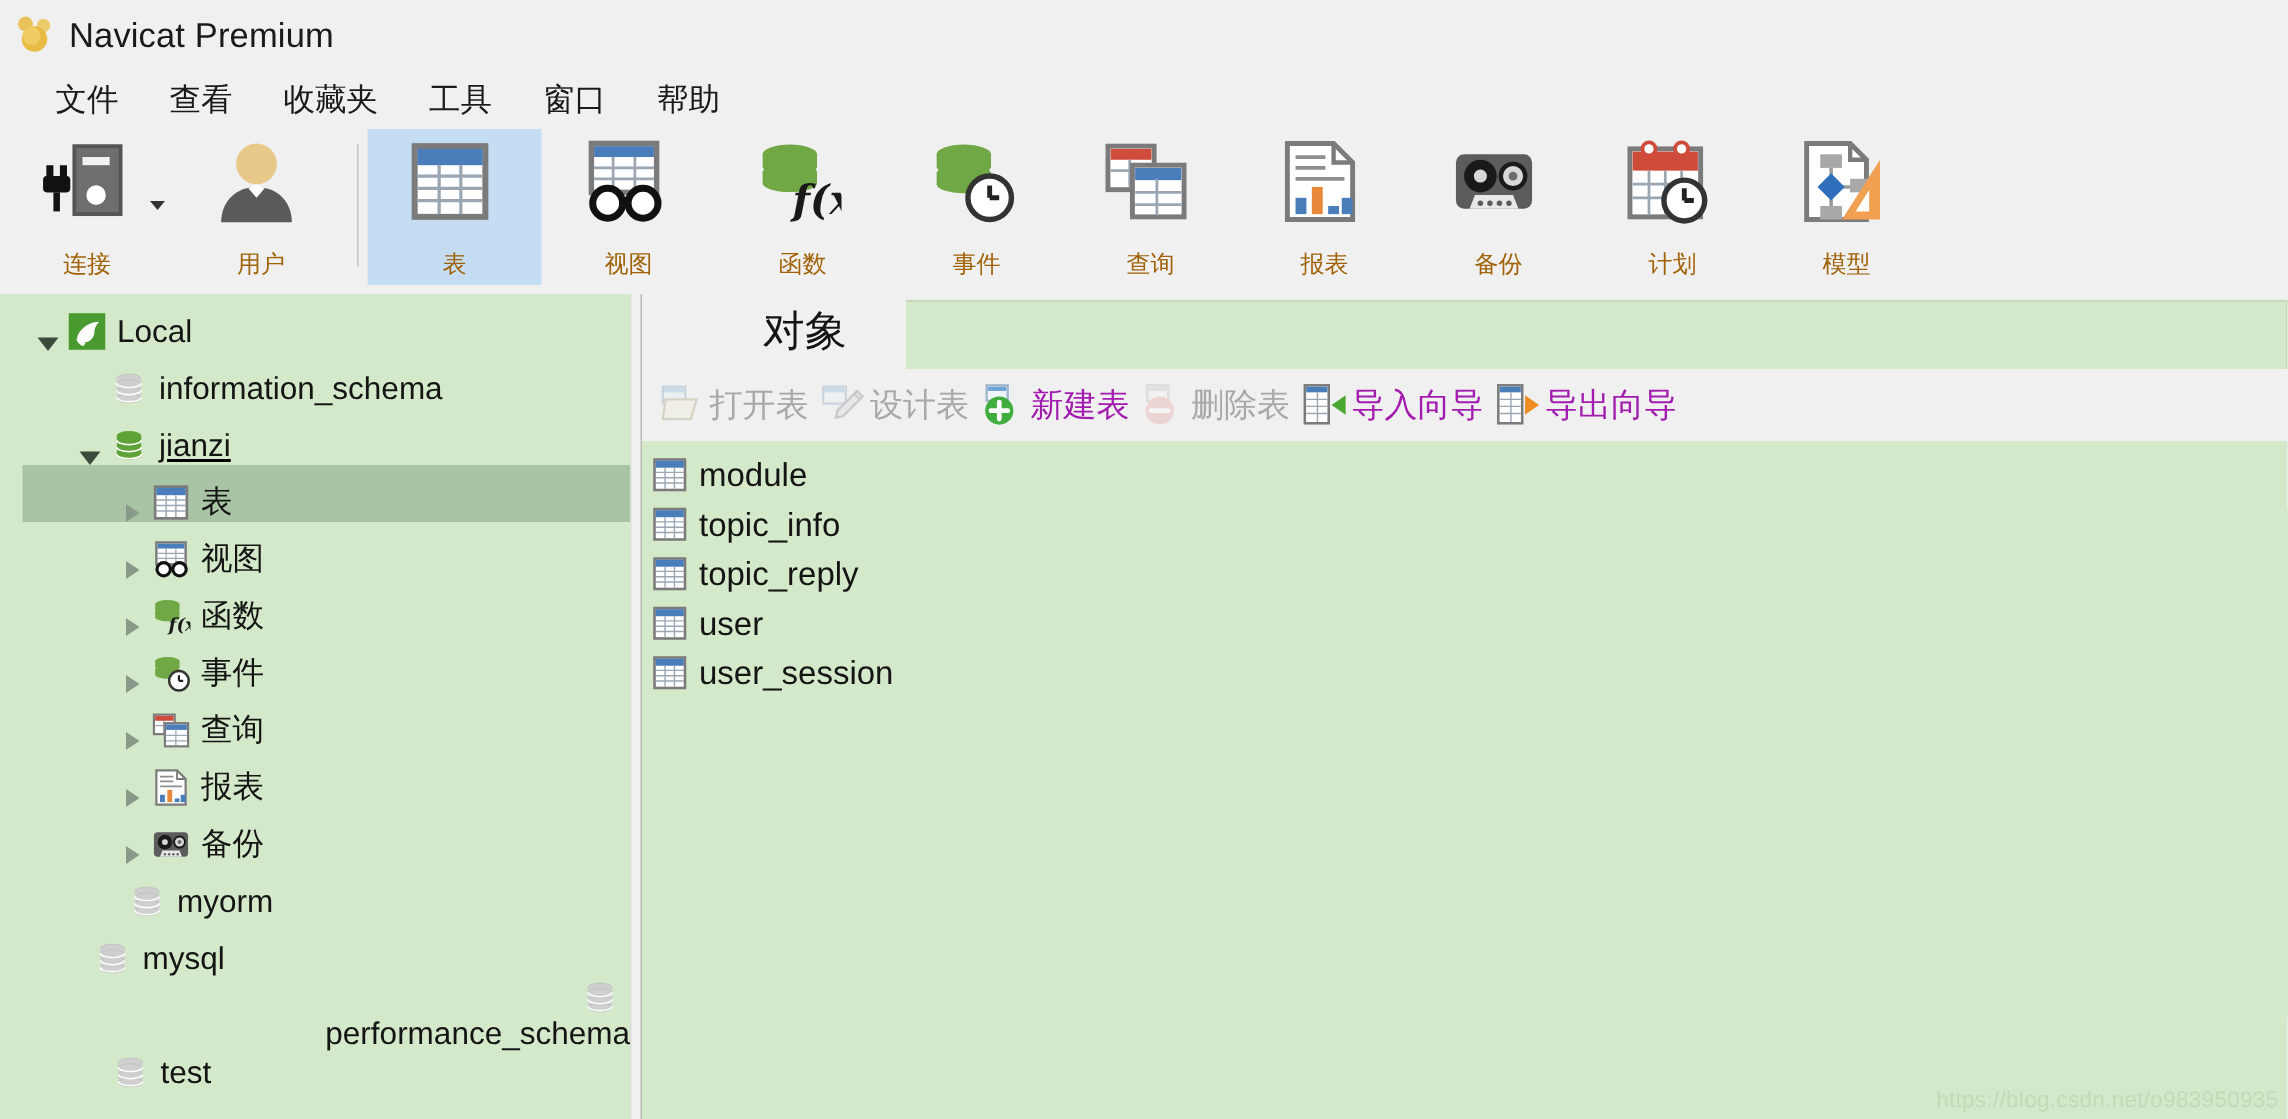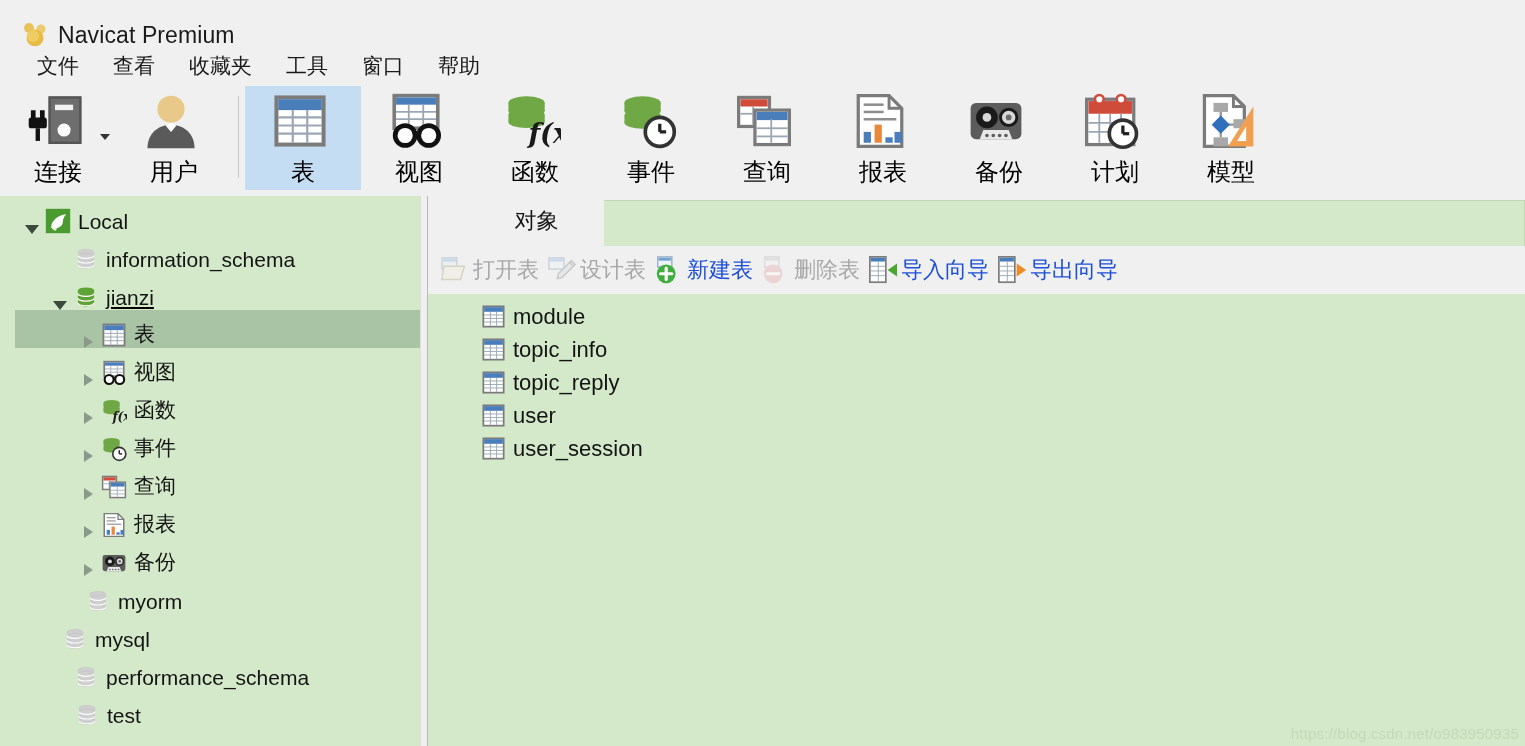--- a/index.html
+++ b/index.html
@@ -6,22 +6,22 @@
   html, body {
     width: 1525px; height: 746px;
     font-family: "Liberation Sans", "DejaVu Sans", sans-serif;
     background: #f0f0f0;
     overflow: hidden;
   }
   #app { position: relative; width: 1525px; height: 746px; background: #f0f0f0; }
 
   
   .titlebar {
-    position: absolute; left: 0; top: 12px; width: 1525px; height: 46px;
-    background: #f0f0f0; display: flex; align-items: center; padding-left: 20px;
+    position: absolute; left: 0; top: 0; width: 1525px; height: 46px;
+    background: #f0f0f0; display: flex; align-items: center; padding-left: 8px;
   }
   .app-logo { width: 30px; height: 30px; position: relative; flex: 0 0 auto; }
   .app-title { font-size: 23px; color: #1a1a1a; margin-left: 8px; letter-spacing: .1px; }
 
   
   .menubar {
     position: absolute; left: 0; top: 46px; width: 1525px; height: 40px;
     background: #f0f0f0; display: flex; align-items: center; padding-left: 20px;
   }
   .menu-item {
@@ -33,21 +33,21 @@
     position: absolute; left: 0; top: 86px; width: 1525px; height: 110px;
     background: #f0f0f0; display: flex; align-items: flex-start;
   }
   .tb-btn {
     width: 116px; height: 104px; display: flex; flex-direction: column;
     align-items: center; justify-content: flex-start; padding-top: 6px;
     cursor: default; flex: 0 0 auto; position: relative;
   }
   .tb-btn.selected { background: #c4ddf2; }
   .tb-ico { width: 64px; height: 60px; position: relative; }
-  .tb-label { font-size: 24px; color: #000000; margin-top: 4px; }
+  .tb-label { font-size: 16px; color: #a16207; margin-top: 14px; }
   .tb-sep {
     width: 1px; height: 82px; background: #c8c8c8; margin: 10px 6px 0 6px; flex: 0 0 auto;
   }
   .tb-caret {
     position: absolute; right: 6px; top: 48px; width: 0; height: 0;
     border-left: 5px solid transparent; border-right: 5px solid transparent;
     border-top: 6px solid #333;
   }
 
   
@@ -76,48 +76,48 @@
   .tree-ico { width: 26px; height: 26px; position: relative; flex: 0 0 auto; margin-right: 7px; }
   .tree-label { font-size: 21px; color: #141414; }
 
   
   .tabbar {
     position: absolute; left: 0; top: 0; width: 1097px; height: 50px; background: #f0f0f0;
   }
   .tab {
     position: absolute; left: 41px; top: 0; width: 135px; height: 50px;
     background: #f0f0f0; display: flex; align-items: center; justify-content: center;
-    font-size: 22px; color: #141414; cursor: default;
+    font-size: 28px; color: #141414; cursor: default;
   }
   .tab-filler {
     position: absolute; left: 137px; top: 4px; width: 960px; height: 46px;
     background: #d4e9c9; border: 1px solid #c0d6b4; border-bottom: none;
   }
 
   
   .objbar {
     position: absolute; left: 0; top: 50px; width: 1097px; height: 48px;
     background: #f0f0f0; display: flex; align-items: center; padding-left: 8px;
   }
   .obj-btn {
     display: flex; align-items: center; height: 40px; padding: 0 4px; cursor: default;
     flex: 0 0 auto; white-space: nowrap;
   }
   .obj-ico { width: 30px; height: 30px; position: relative; margin-right: 3px; flex: 0 0 auto; }
-  .obj-label { font-size: 22px; color: #1d4ed8; }
+  .obj-label { font-size: 22px; color: #a21caf; }
   .obj-btn.disabled .obj-label { color: #a8a8a8; }
 
   
   .objlist {
     position: absolute; left: 0; top: 98px; width: 1097px; height: 452px;
     background: #d4e9c9; overflow: hidden; padding-top: 6px;
   }
   .obj-row {
-    height: 33px; display: flex; align-items: center; padding-left: 19px;
-    cursor: default; white-space: nowrap; margin-left: 34px;
+    height: 33px; display: flex; align-items: center; padding-left: 6px;
+    cursor: default; white-space: nowrap;
   }
   .obj-row-ico { width: 28px; height: 26px; position: relative; margin-right: 4px; flex: 0 0 auto; }
   .obj-row-label { font-size: 22px; color: #141414; }
 
   .watermark {
     position: absolute; right: 6px; bottom: 4px; font-size: 15px;
     color: #c3d9b7; letter-spacing: .2px; user-select: none;
   }
 </style>
 </head>
@@ -537,21 +537,21 @@
               <ellipse cx="16" cy="24" rx="10" ry="3.6"></ellipse>
          </g>
          <g fill="none" stroke="#ffffff" stroke-width="1.3">
            <path d="M6 11.6 a10 3.6 0 0 0 20 0"></path>
               <path d="M6 17.4 a10 3.6 0 0 0 20 0"></path>
               <path d="M6 23.2 a10 3.6 0 0 0 20 0"></path>
          </g>
           </svg></div>
         <div class="tree-label">mysql</div>
       </div>
-      <div class="tree-row" style="padding-left: 32px;">
+      <div class="tree-row" style="padding-left: 32px; flex-direction: column;">
         <div class="tw"></div>
         <div class="tree-ico"><svg width="26" height="26" viewBox="0 0 32 32">
             <g fill="#cfcfcf" stroke="#bdbdbd" stroke-width="0.6">
            <ellipse cx="16" cy="8" rx="10" ry="3.8"></ellipse>
            <rect x="6" y="8" width="20" height="4.4" stroke="none"></rect>
               <ellipse cx="16" cy="12.4" rx="10" ry="3.6"></ellipse>
            <rect x="6" y="13.8" width="20" height="4.4" stroke="none"></rect>
               <ellipse cx="16" cy="18.2" rx="10" ry="3.6"></ellipse>
            <rect x="6" y="19.6" width="20" height="4.4" stroke="none"></rect>
               <ellipse cx="16" cy="24" rx="10" ry="3.6"></ellipse>

